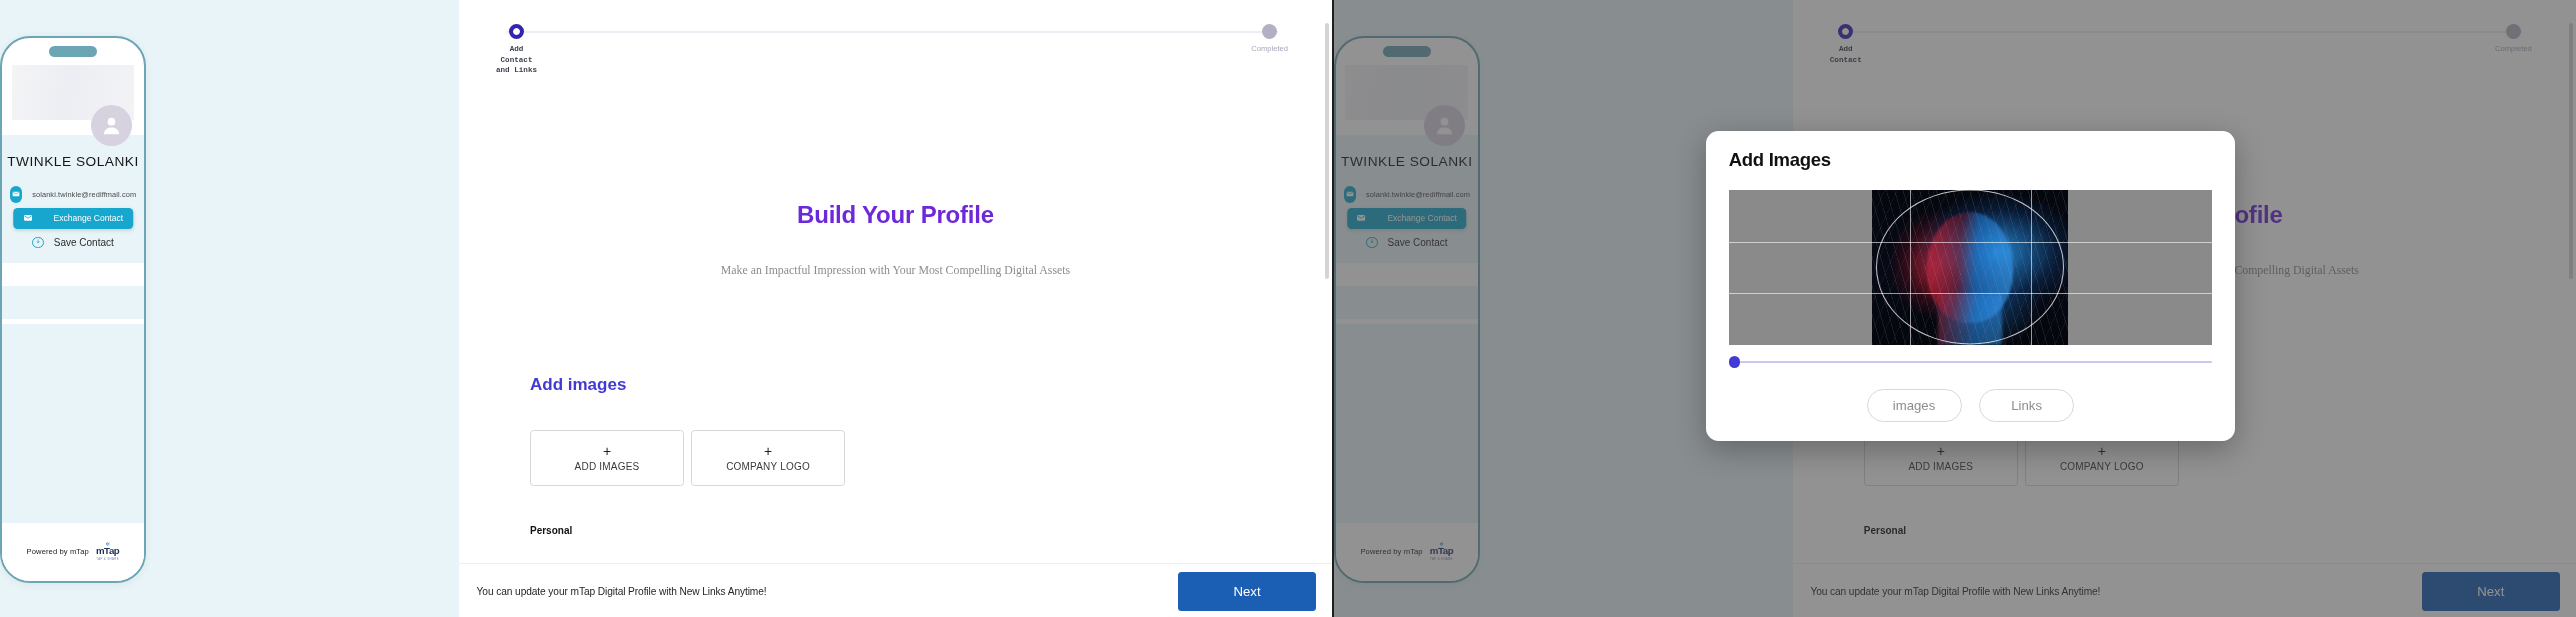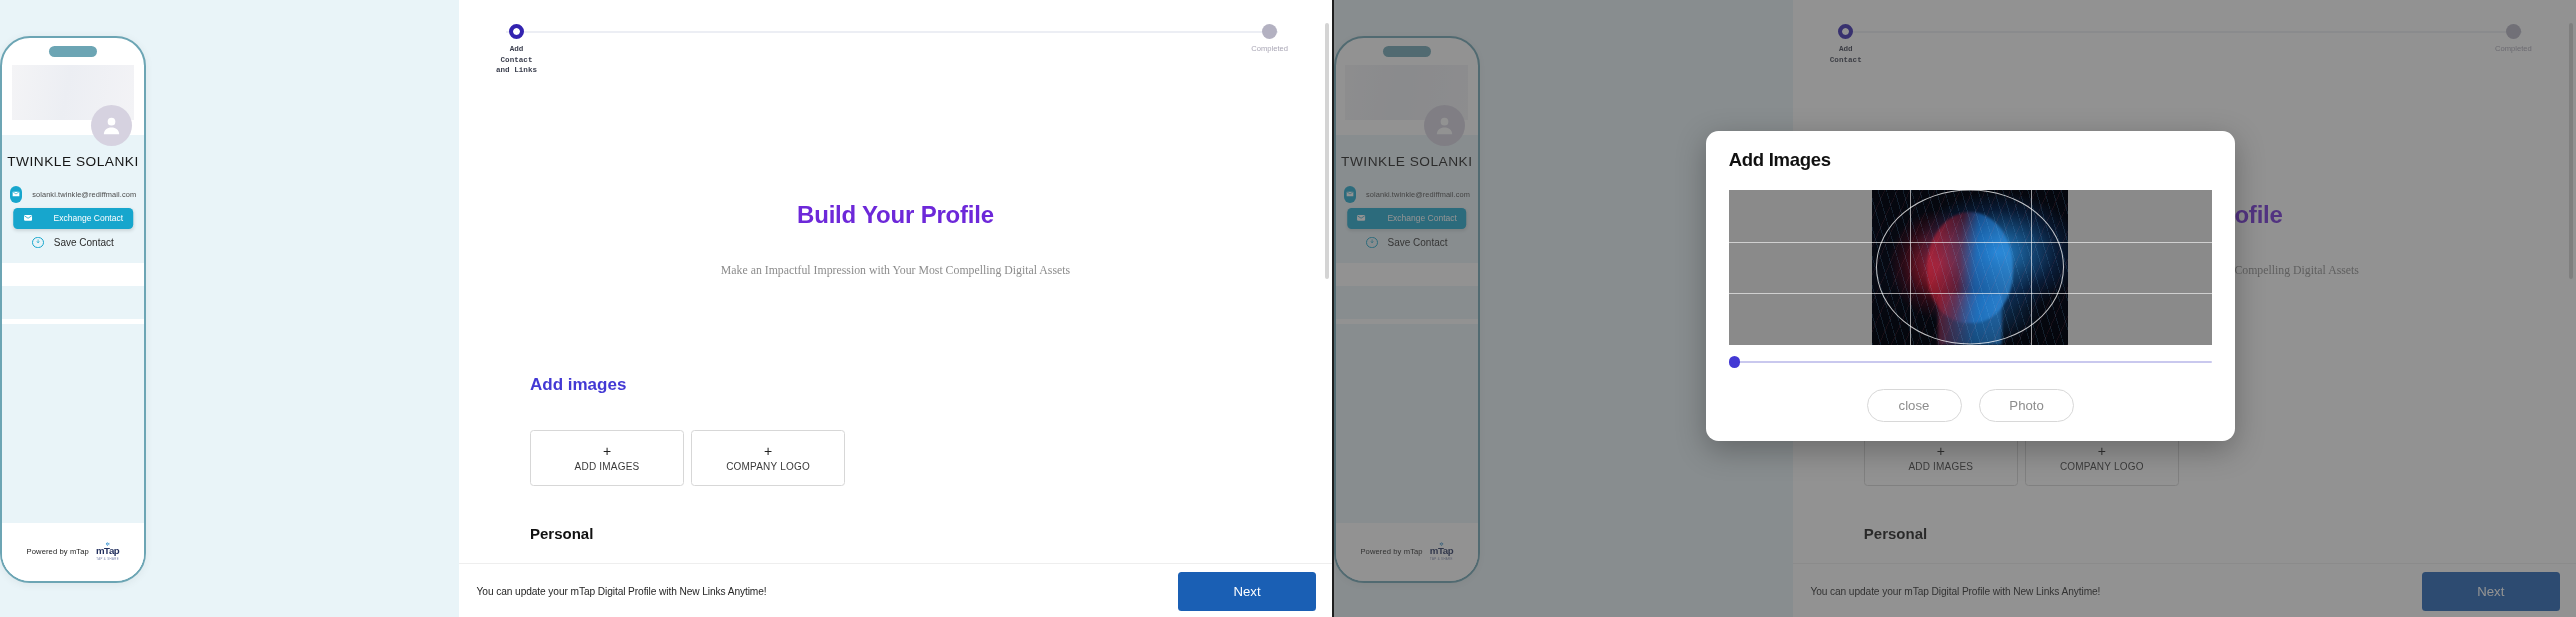--- a/index.html
+++ b/index.html
@@ -129,21 +129,21 @@
   .title-sub {
     position: absolute; top: 263px; left: 0; right: 0; text-align: center;
     font-family: "Liberation Serif", serif;
     font-size: 11.8px; color: #8c8c8c;
   }
   .sec-head {
     position: absolute; left: 71px;
     font-size: 17px; font-weight: 700; color: #4339d4;
   }
   .sec-head.images { top: 375px; }
-  .sec-head.personal { top: 525px; color: #111; font-size: 15px; }
+  .sec-head.personal { top: 525px; color: #111; font-size: 10px; }
   .img-btn-row { position: absolute; top: 430px; left: 71px; display: flex; gap: 7px; }
   .img-btn {
     width: 154px; height: 56px; border: 0.9px solid #d7d7d7; border-radius: 3.5px;
     background: #fff; display: flex; flex-direction: column;
     align-items: center; justify-content: center; gap: 2.6px; cursor: pointer;
   }
   .img-btn .plus { font-size: 14px; line-height: 1; color: #222; font-weight: 400; }
   .img-btn .cap { font-size: 10px; color: #3a3a3a; letter-spacing: 0.2px; }
 
   .scrollbar-track {
@@ -480,20 +480,20 @@
           <div class="hline" style="top:66.6%"></div>
         </div>
       </div>
 
       <div class="zoom-slider">
         <div class="zoom-track"></div>
         <div class="zoom-knob"></div>
       </div>
 
       <div class="modal-actions">
-        <button class="m-btn ghost">close</button>
-        <button class="m-btn save">Photo</button>
+        <button class="m-btn ghost">images</button>
+        <button class="m-btn save">Links</button>
       </div>
     </div>
   </div>
 
 </div>
 
 
 </body></html>

